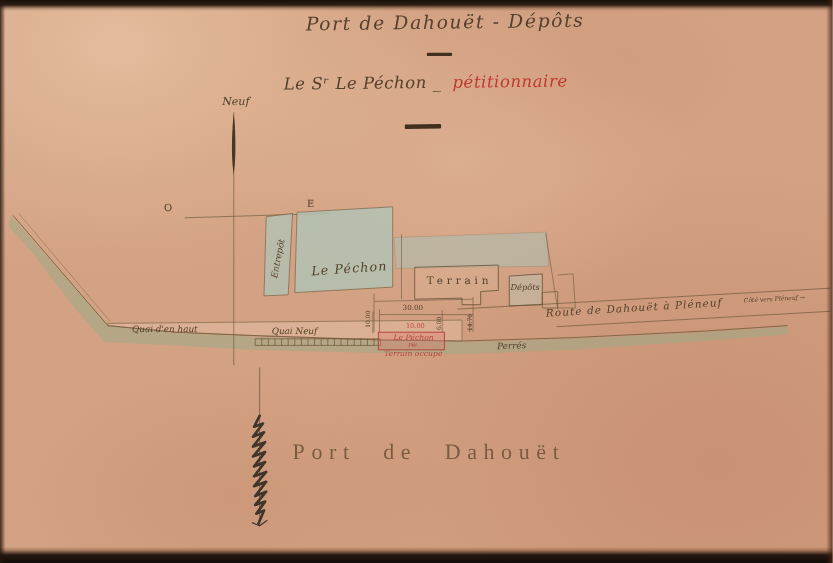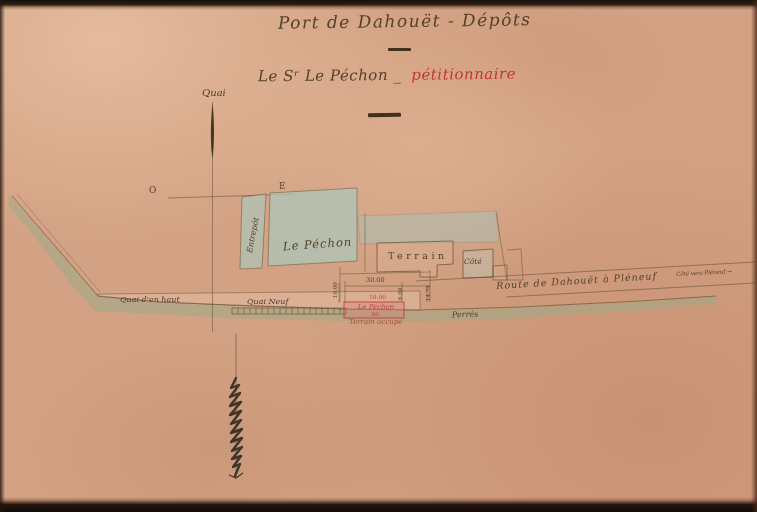--- a/index.html
+++ b/index.html
@@ -98,44 +98,45 @@
     <path fill="none" stroke="#3f352a" stroke-width="1.1" d="M229 475 L236 478 L243 473"></path>
   </svg>
 
   <div class="lbl title-main">Port de Dahouët - Dépôts</div>
   <div class="rule rule-1"></div>
   <div class="lbl subtitle">
     <span>Le Sʳ Le Péchon _</span><span class="role">pétitionnaire</span>
   </div>
   <div class="rule rule-2"></div>
 
-  <div class="lbl lbl-nord">Quai</div>
+  <div class="lbl lbl-nord">Neuf</div>
   <div class="lbl lbl-o">O</div>
   <div class="lbl lbl-e">E</div>
 
   <div class="lbl lbl-entrepot">Entrepôt</div>
   <div class="lbl lbl-pechon">Le Péchon</div>
   <div class="lbl lbl-douane">Terrain</div>
-  <div class="lbl lbl-ecole">Côté</div>
+  <div class="lbl lbl-ecole">Dépôts</div>
 
   <div class="lbl lbl-cale">Quai d'en haut</div>
   <div class="lbl lbl-quai">Quai Neuf</div>
   <div class="lbl lbl-perres">Perrés</div>
 
   <div class="dim dim-30">30.00</div>
   <div class="dim dim-10red">10.00</div>
   <div class="dim dim-rot dim-10l">10.00</div>
   <div class="dim dim-rot dim-6">6.00</div>
   <div class="dim dim-rot dim-14">14.70</div>
 
   <div class="lbl red-plot-label">Le Péchon</div>
   <div class="lbl red-plot-sub">Pét.</div>
   <div class="lbl lbl-terrain">Terrain occupé</div>
 
   <div class="lbl lbl-route">Route de Dahouët à Pléneuf</div>
   <div class="lbl lbl-cote">Côté vers Pléneuf →</div>
 
+  <div class="lbl map-caption">Port de Dahouët</div>
 
   <div class="edge edge-top"></div>
   <div class="edge edge-bottom"></div>
   <div class="edge edge-left"></div>
   <div class="edge edge-right"></div>
 </div>
 
 </body></html>

